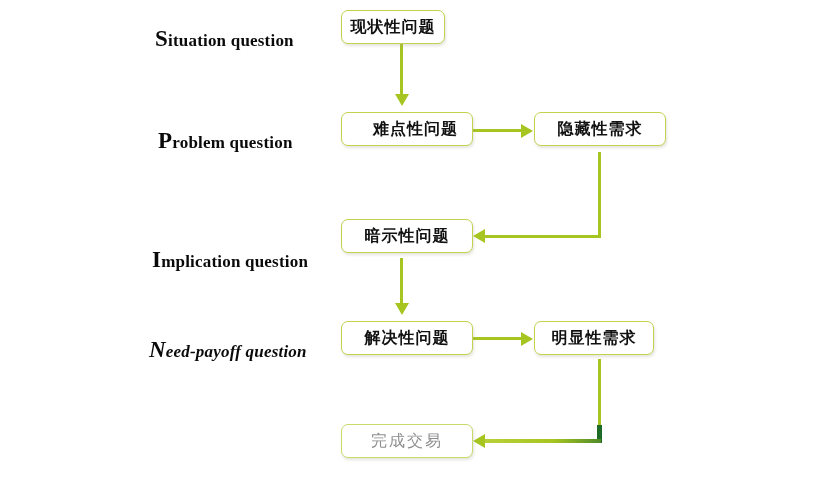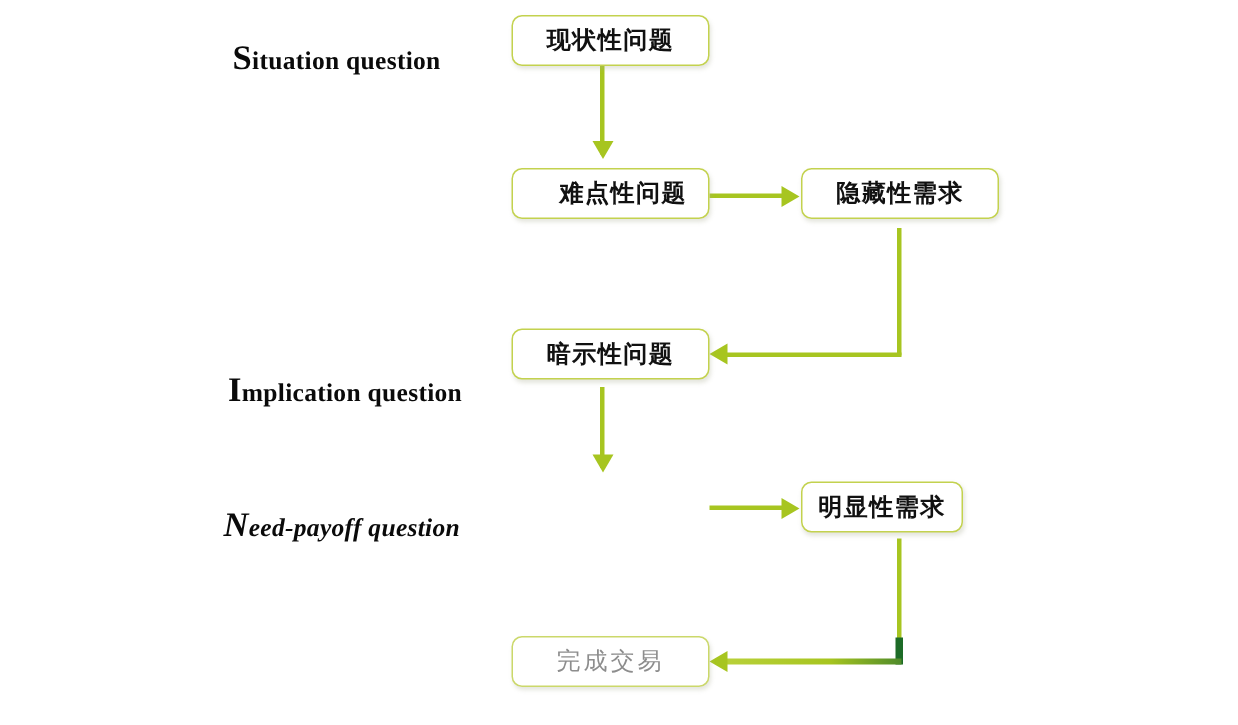--- a/index.html
+++ b/index.html
@@ -100,20 +100,23 @@
 </style>
 </head>
 <body>
 
 <div id="canvas">
 
   <div class="stage-label" style="left:155px; top:27px;">
     <span class="cap">S</span><span class="rest">ituation question</span>
   </div>
 
+  <div class="stage-label" style="left:158px; top:129px;">
+    <span class="cap">P</span><span class="rest">roblem question</span>
+  </div>
 
   <div class="stage-label" style="left:152px; top:248px;">
     <span class="cap">I</span><span class="rest">mplication question</span>
   </div>
 
   <div class="stage-label" style="left:149px; top:338px;font-style:italic;">
     <span class="cap">N</span><span class="rest">eed-payoff question</span>
   </div>
 
   <div class="seg vert" style="left:400px; top:43px; height:60px;"></div>
@@ -130,38 +133,41 @@
   <div class="arrow-head down" style="left:395px; top:303px;"></div>
 
   <div class="seg horz" style="left:473px; top:337px; width:54px;"></div>
   <div class="arrow-head right" style="left:521px; top:332px;"></div>
 
   <div class="seg vert" style="left:598px; top:359px; height:68px;"></div>
   <div class="seg vert dark" style="left:597px; top:425px; height:18px; width:5px;"></div>
   <div class="seg horz fade-left" style="left:481px; top:439px; width:120px; height:4px;"></div>
   <div class="arrow-head left" style="left:473px; top:434px;"></div>
 
-  <div class="node" style="left:341px; top:10px; width:132px; height:34px;">
+  <div class="node" style="left:341px; top:10px; width:104px; height:34px;">
     <span class="node-text">现状性问题</span>
   </div>
 
   <div class="node" style="left:341px; top:112px; width:132px; height:34px;padding-left:17px;">
     <span class="node-text">难点性问题</span>
   </div>
 
   <div class="node" style="left:341px; top:219px; width:132px; height:34px;">
     <span class="node-text">暗示性问题</span>
   </div>
 
   <div class="node" style="left:534px; top:112px; width:132px; height:34px;">
     <span class="node-text">隐藏性需求</span>
   </div>
 
+  <div class="node" style="left:341px; top:321px; width:132px; height:34px;">
+    <span class="node-text">解决性问题</span>
+  </div>
 
-  <div class="node" style="left:534px; top:321px; width:108px; height:34px;">
+  <div class="node" style="left:534px; top:321px; width:120px; height:34px;">
     <span class="node-text">明显性需求</span>
   </div>
 
   <div class="node muted" style="left:341px; top:424px; width:132px; height:34px;">
     <span class="node-text">完成交易</span>
   </div>
 
 </div>
 
 </body></html>

